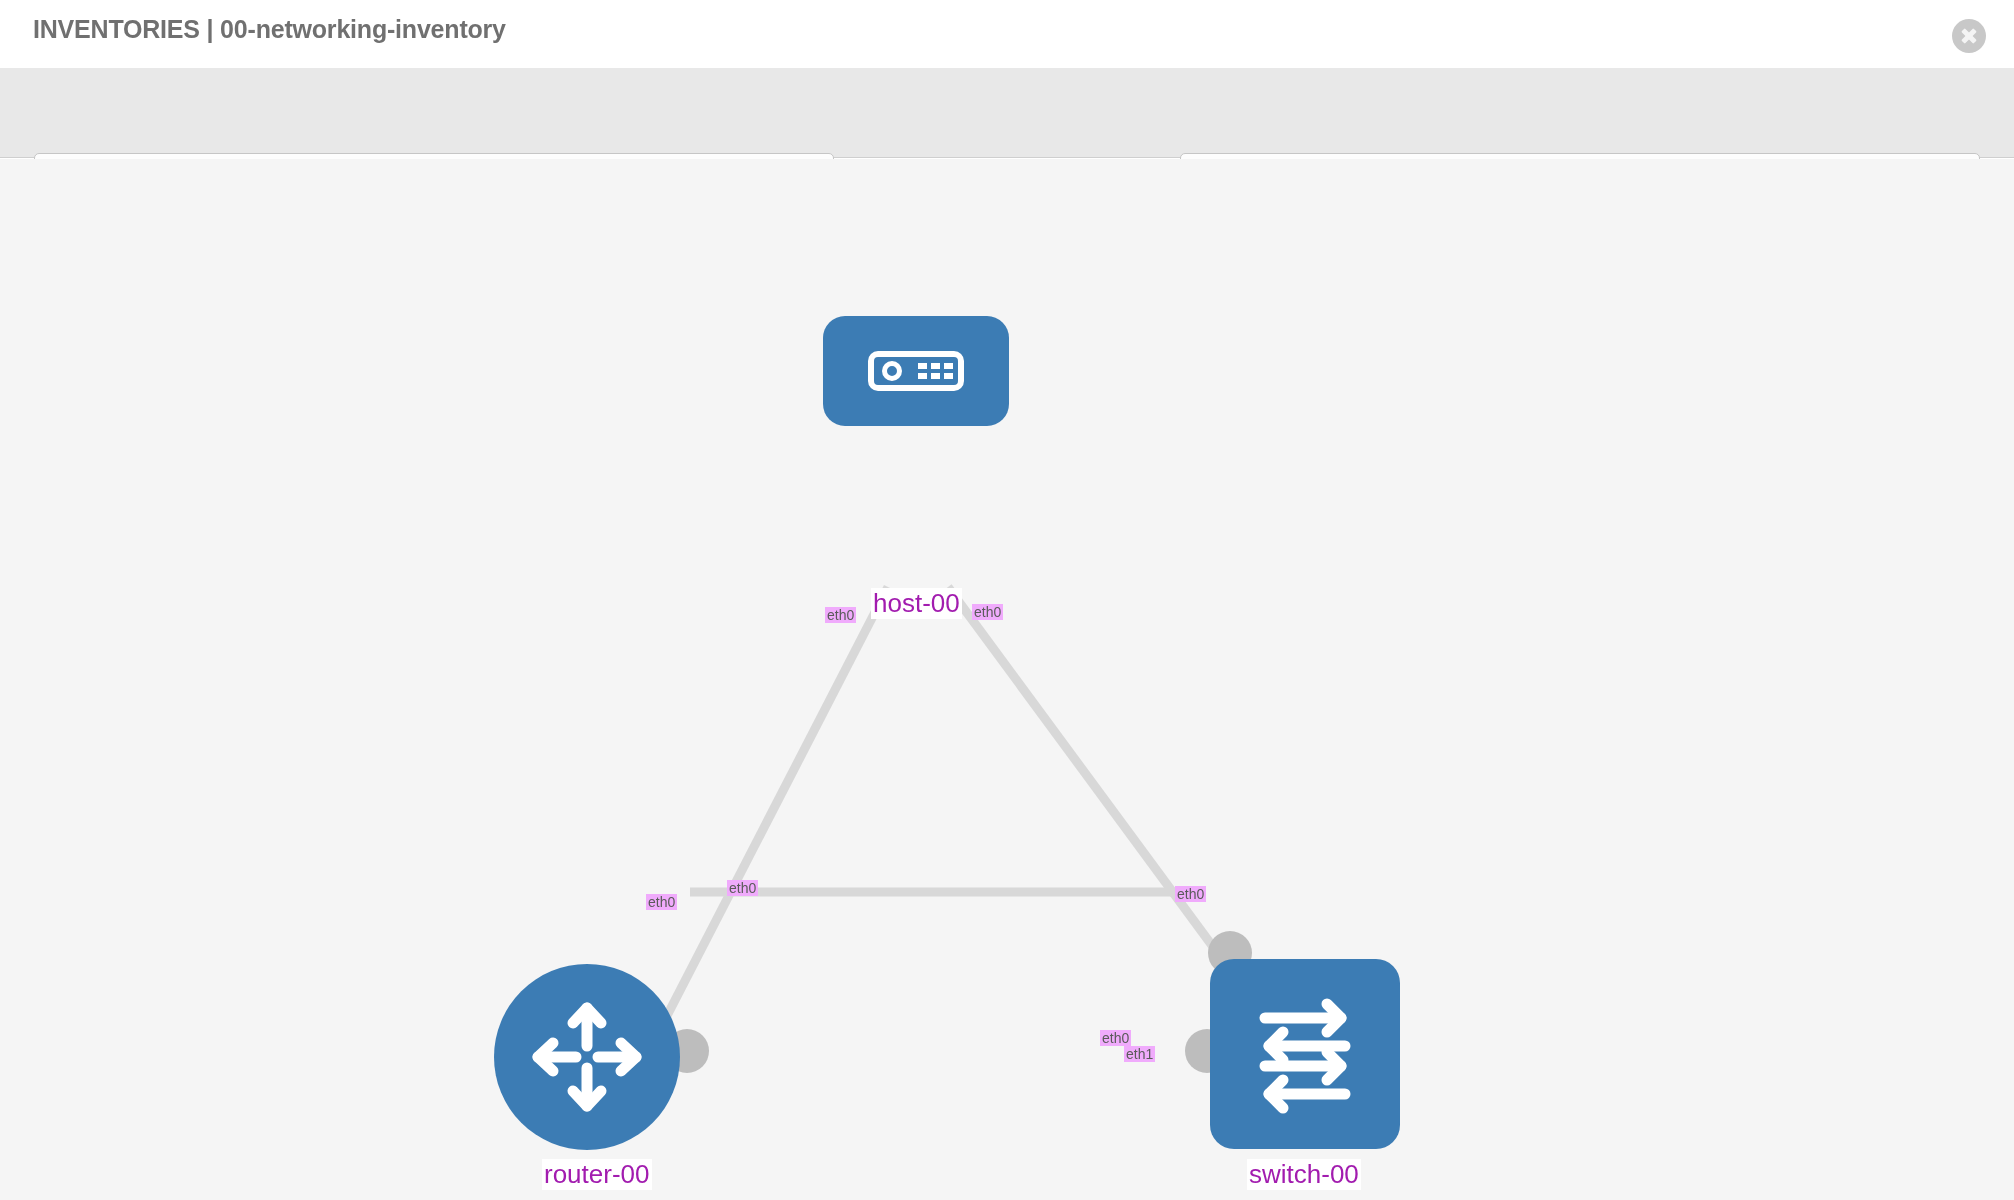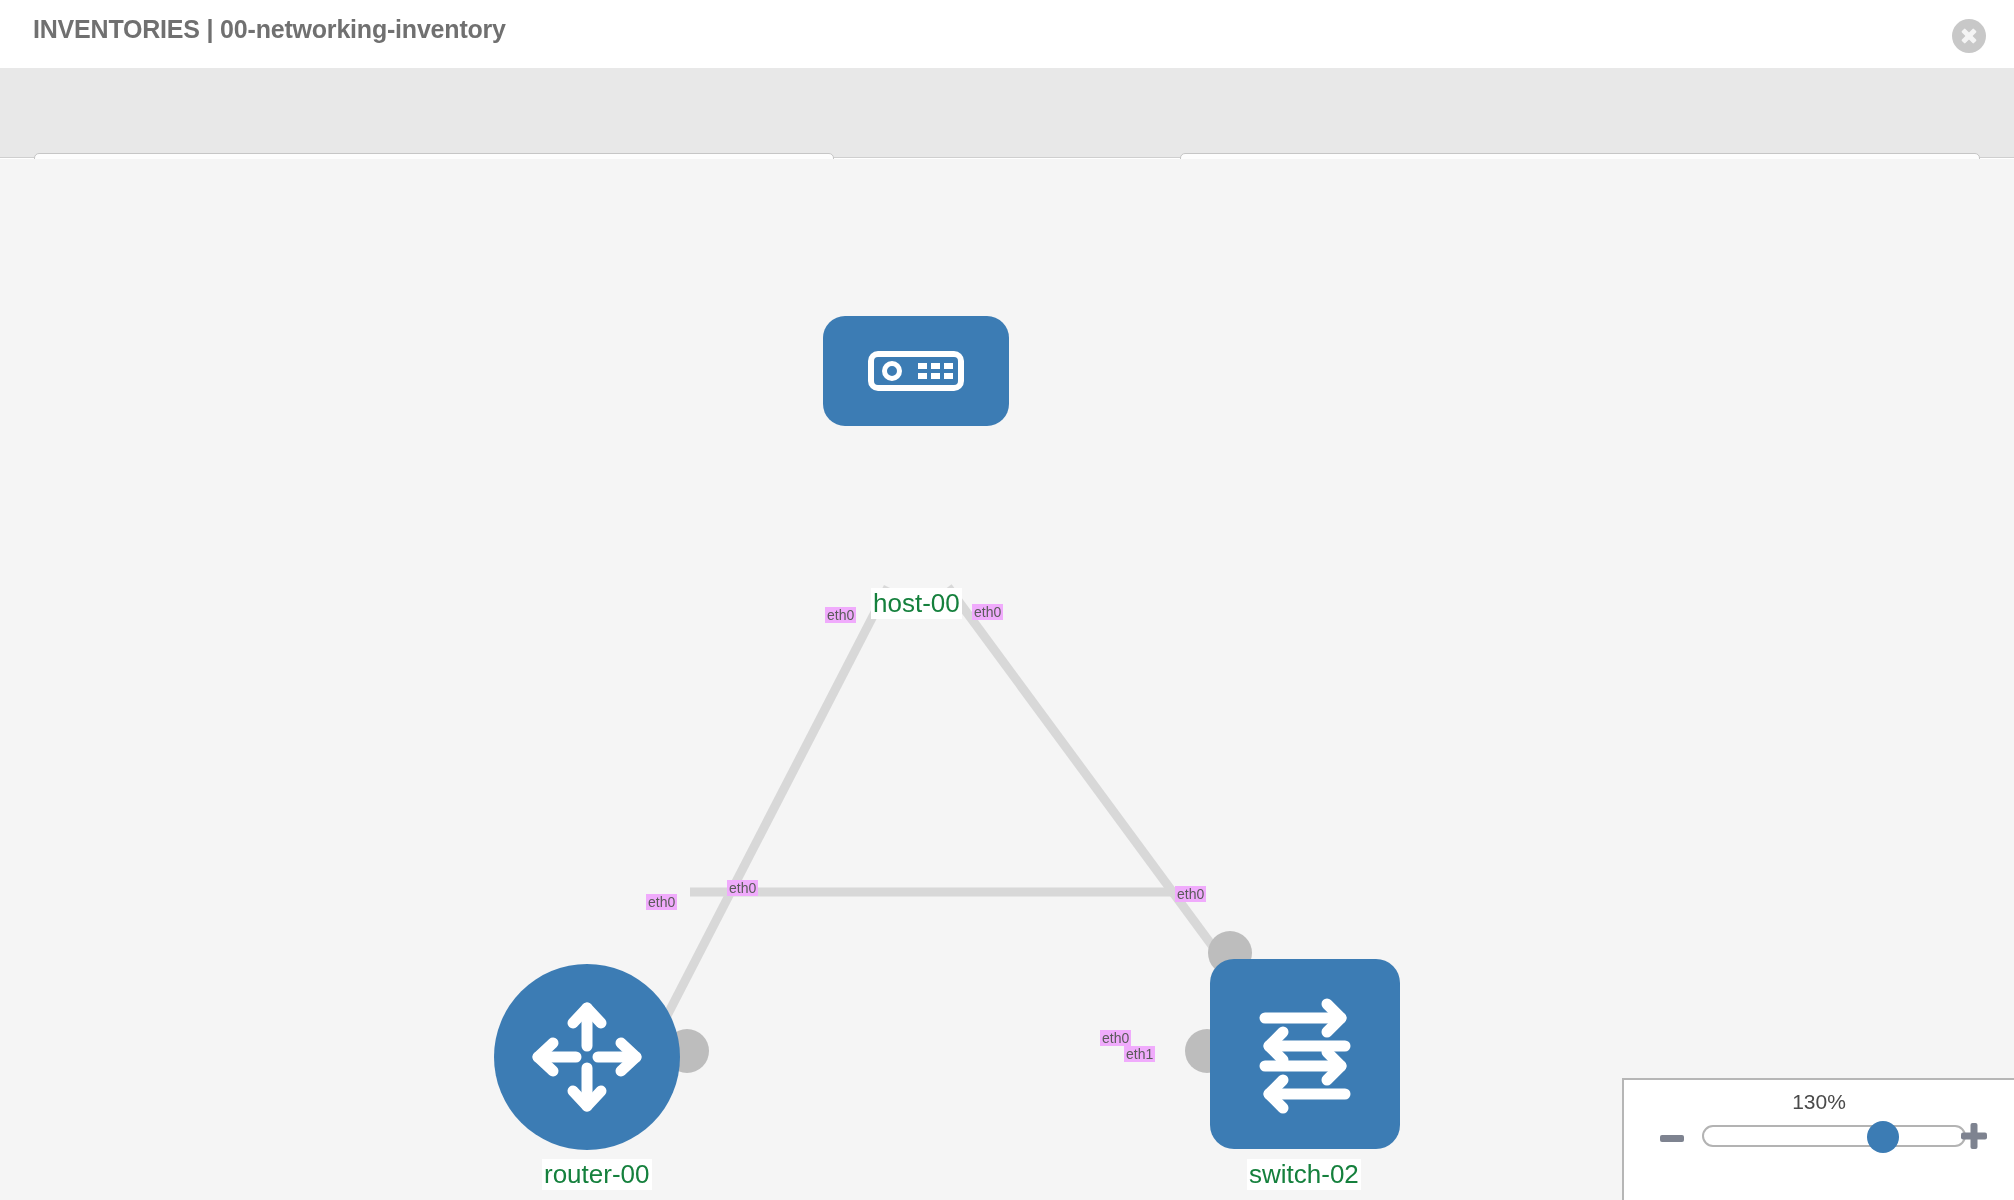--- a/index.html
+++ b/index.html
@@ -104,21 +104,21 @@
     position: absolute; left: 0; top: 0;
     background: #3c7cb4;
     display: flex; align-items: center; justify-content: center;
   }
   .node-shape.rounded { border-radius: 22px; }
   .node-shape.circle  { border-radius: 50%; }
   .node-shape.square  { border-radius: 24px; }
 
   .node-label {
     position: absolute;
-    font-size: 26px; color: #15803d;
+    font-size: 26px; color: #a21caf;
     background: #ffffff;
     white-space: nowrap;
     padding: 0 2px;
   }
 
   .port-dot {
     position: absolute;
     width: 44px; height: 44px;
     border-radius: 50%;
     background: #bdbdbd;
@@ -274,27 +274,19 @@
           <path d="M102 54 H26"></path>
             <path d="M40 40 L26 54 L40 68"></path>
           <path d="M22 74 H98"></path>
             <path d="M84 60 L98 74 L84 88"></path>
           <path d="M102 102 H26"></path>
             <path d="M40 88 L26 102 L40 116"></path>
         </g>
       </svg>
     </div>
   </div>
-  <div class="node-label" style="left:1247px; top:1000px;">switch-02</div>
+  <div class="node-label" style="left:1247px; top:1000px;">switch-00</div>
   <div class="edge-label" style="left:1175px; top:727px;">eth0</div>
   <div class="edge-label" style="left:1100px; top:871px;">eth0</div>
   <div class="edge-label" style="left:1124px; top:871px;margin-top:16px;">eth1</div>
 
-  <div class="zoom-panel">
-    <div class="zoom-level">130%</div>
-    <div class="zoom-minus"></div>
-    <div class="zoom-track">
-      <div class="zoom-thumb" style="left:163px;"></div>
-    </div>
-    <div class="zoom-plus"></div>
-  </div>
 
 </div>
 
 </body></html>

